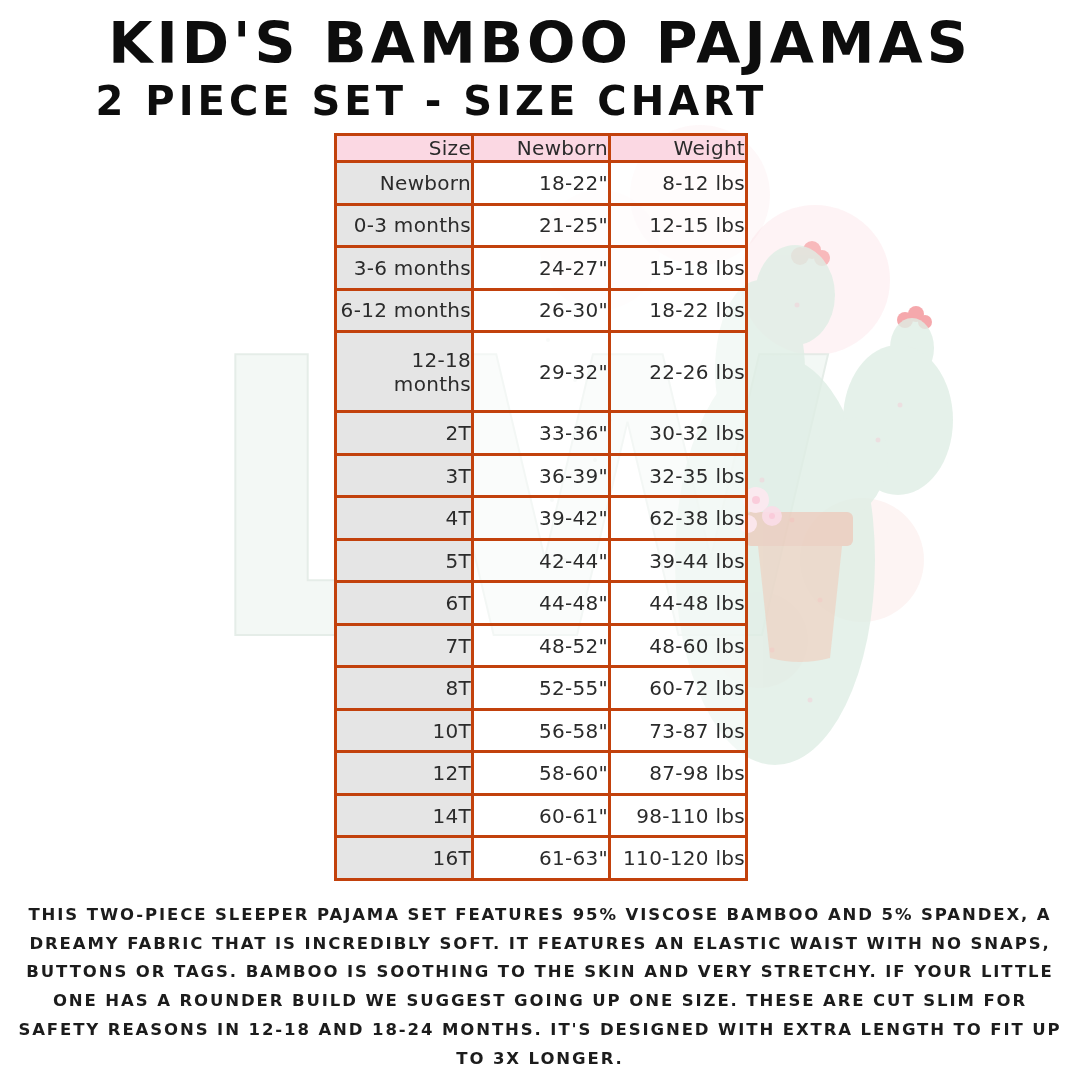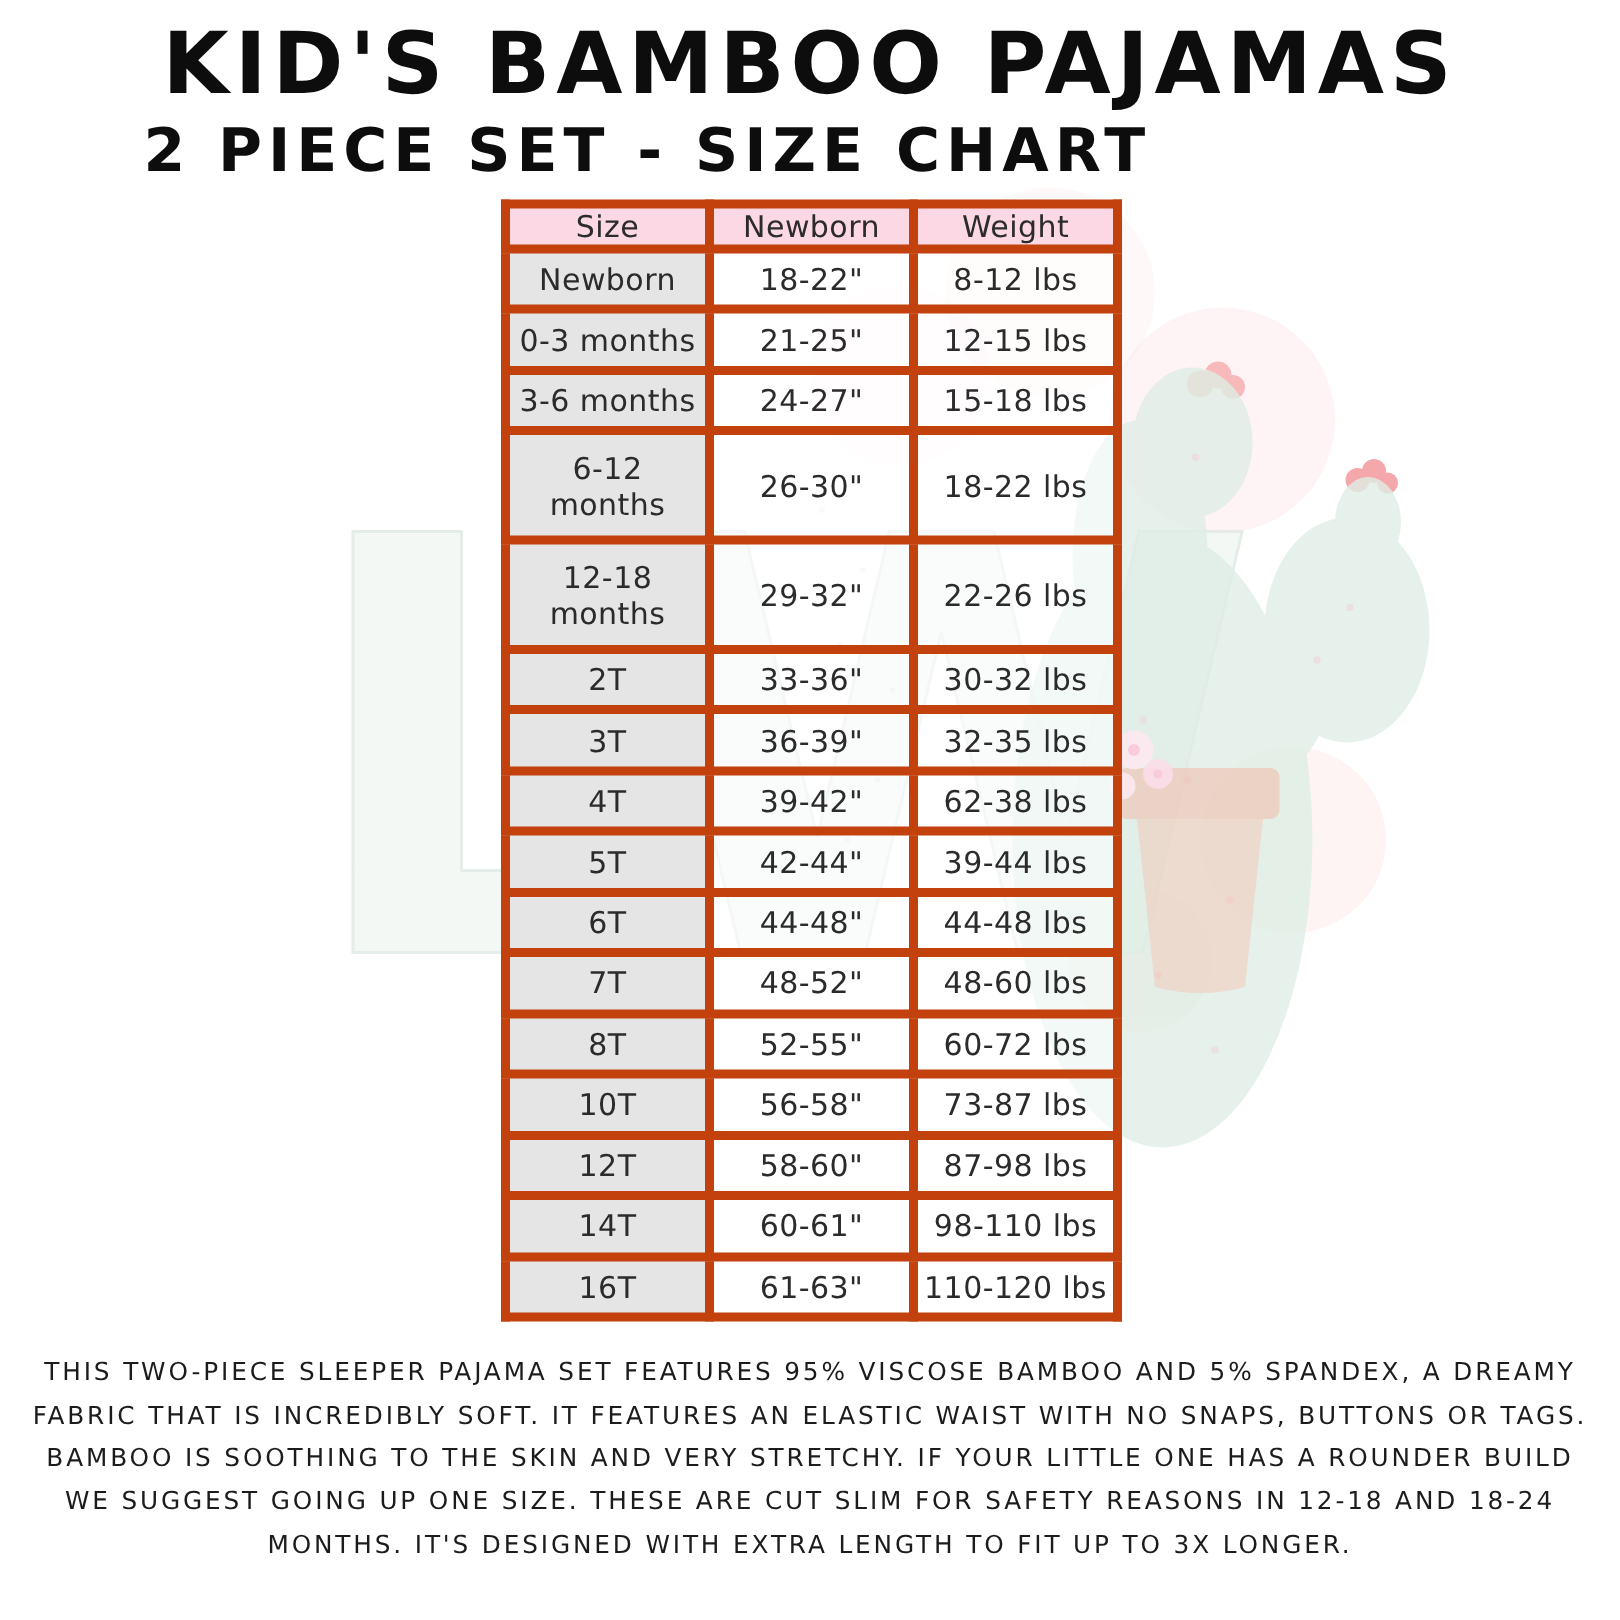--- a/index.html
+++ b/index.html
@@ -27,37 +27,37 @@
     font-size:40px;font-weight:800;letter-spacing:4px;
     color:#0d0d0d;white-space:nowrap;
   }
   table.size-chart{
     position:absolute;left:334px;top:133px;
     width:414px;height:748px;
     border-collapse:collapse;
     table-layout:fixed;
   }
   table.size-chart th, table.size-chart td{
-    border:6px solid #c2410c;
+    border:3px solid #c2410c;
     font-size:20px;font-weight:400;
-    text-align:center;vertical-align:middle;
+    text-align:right;vertical-align:middle;
     color:#2b2b2b;padding:0;
     letter-spacing:0.3px;
   }
   table.size-chart th{
     background:#fbd8e3;font-weight:400;
   }
   td.col-size{background:#e5e5e5;width:167px;}
   td.col-height{background:rgba(255,255,255,0.55);width:122px;}
   td.col-weight{background:rgba(255,255,255,0.55);width:125px;}
   .description{
     position:absolute;top:901px;left:50%;transform:translateX(-50%);
     width:1046px;
     text-align:center;
-    font-size:16.5px;font-weight:400;letter-spacing:1.9px;
+    font-size:16.5px;font-weight:700;letter-spacing:1.9px;
     line-height:1.74;color:#1c1c1c;
   }
 </style>
 </head>
 <body>
 
 <div class="page">
 
   <svg class="watermark" width="1080" height="1080" viewBox="0 0 1080 1080" aria-hidden="true">
 

